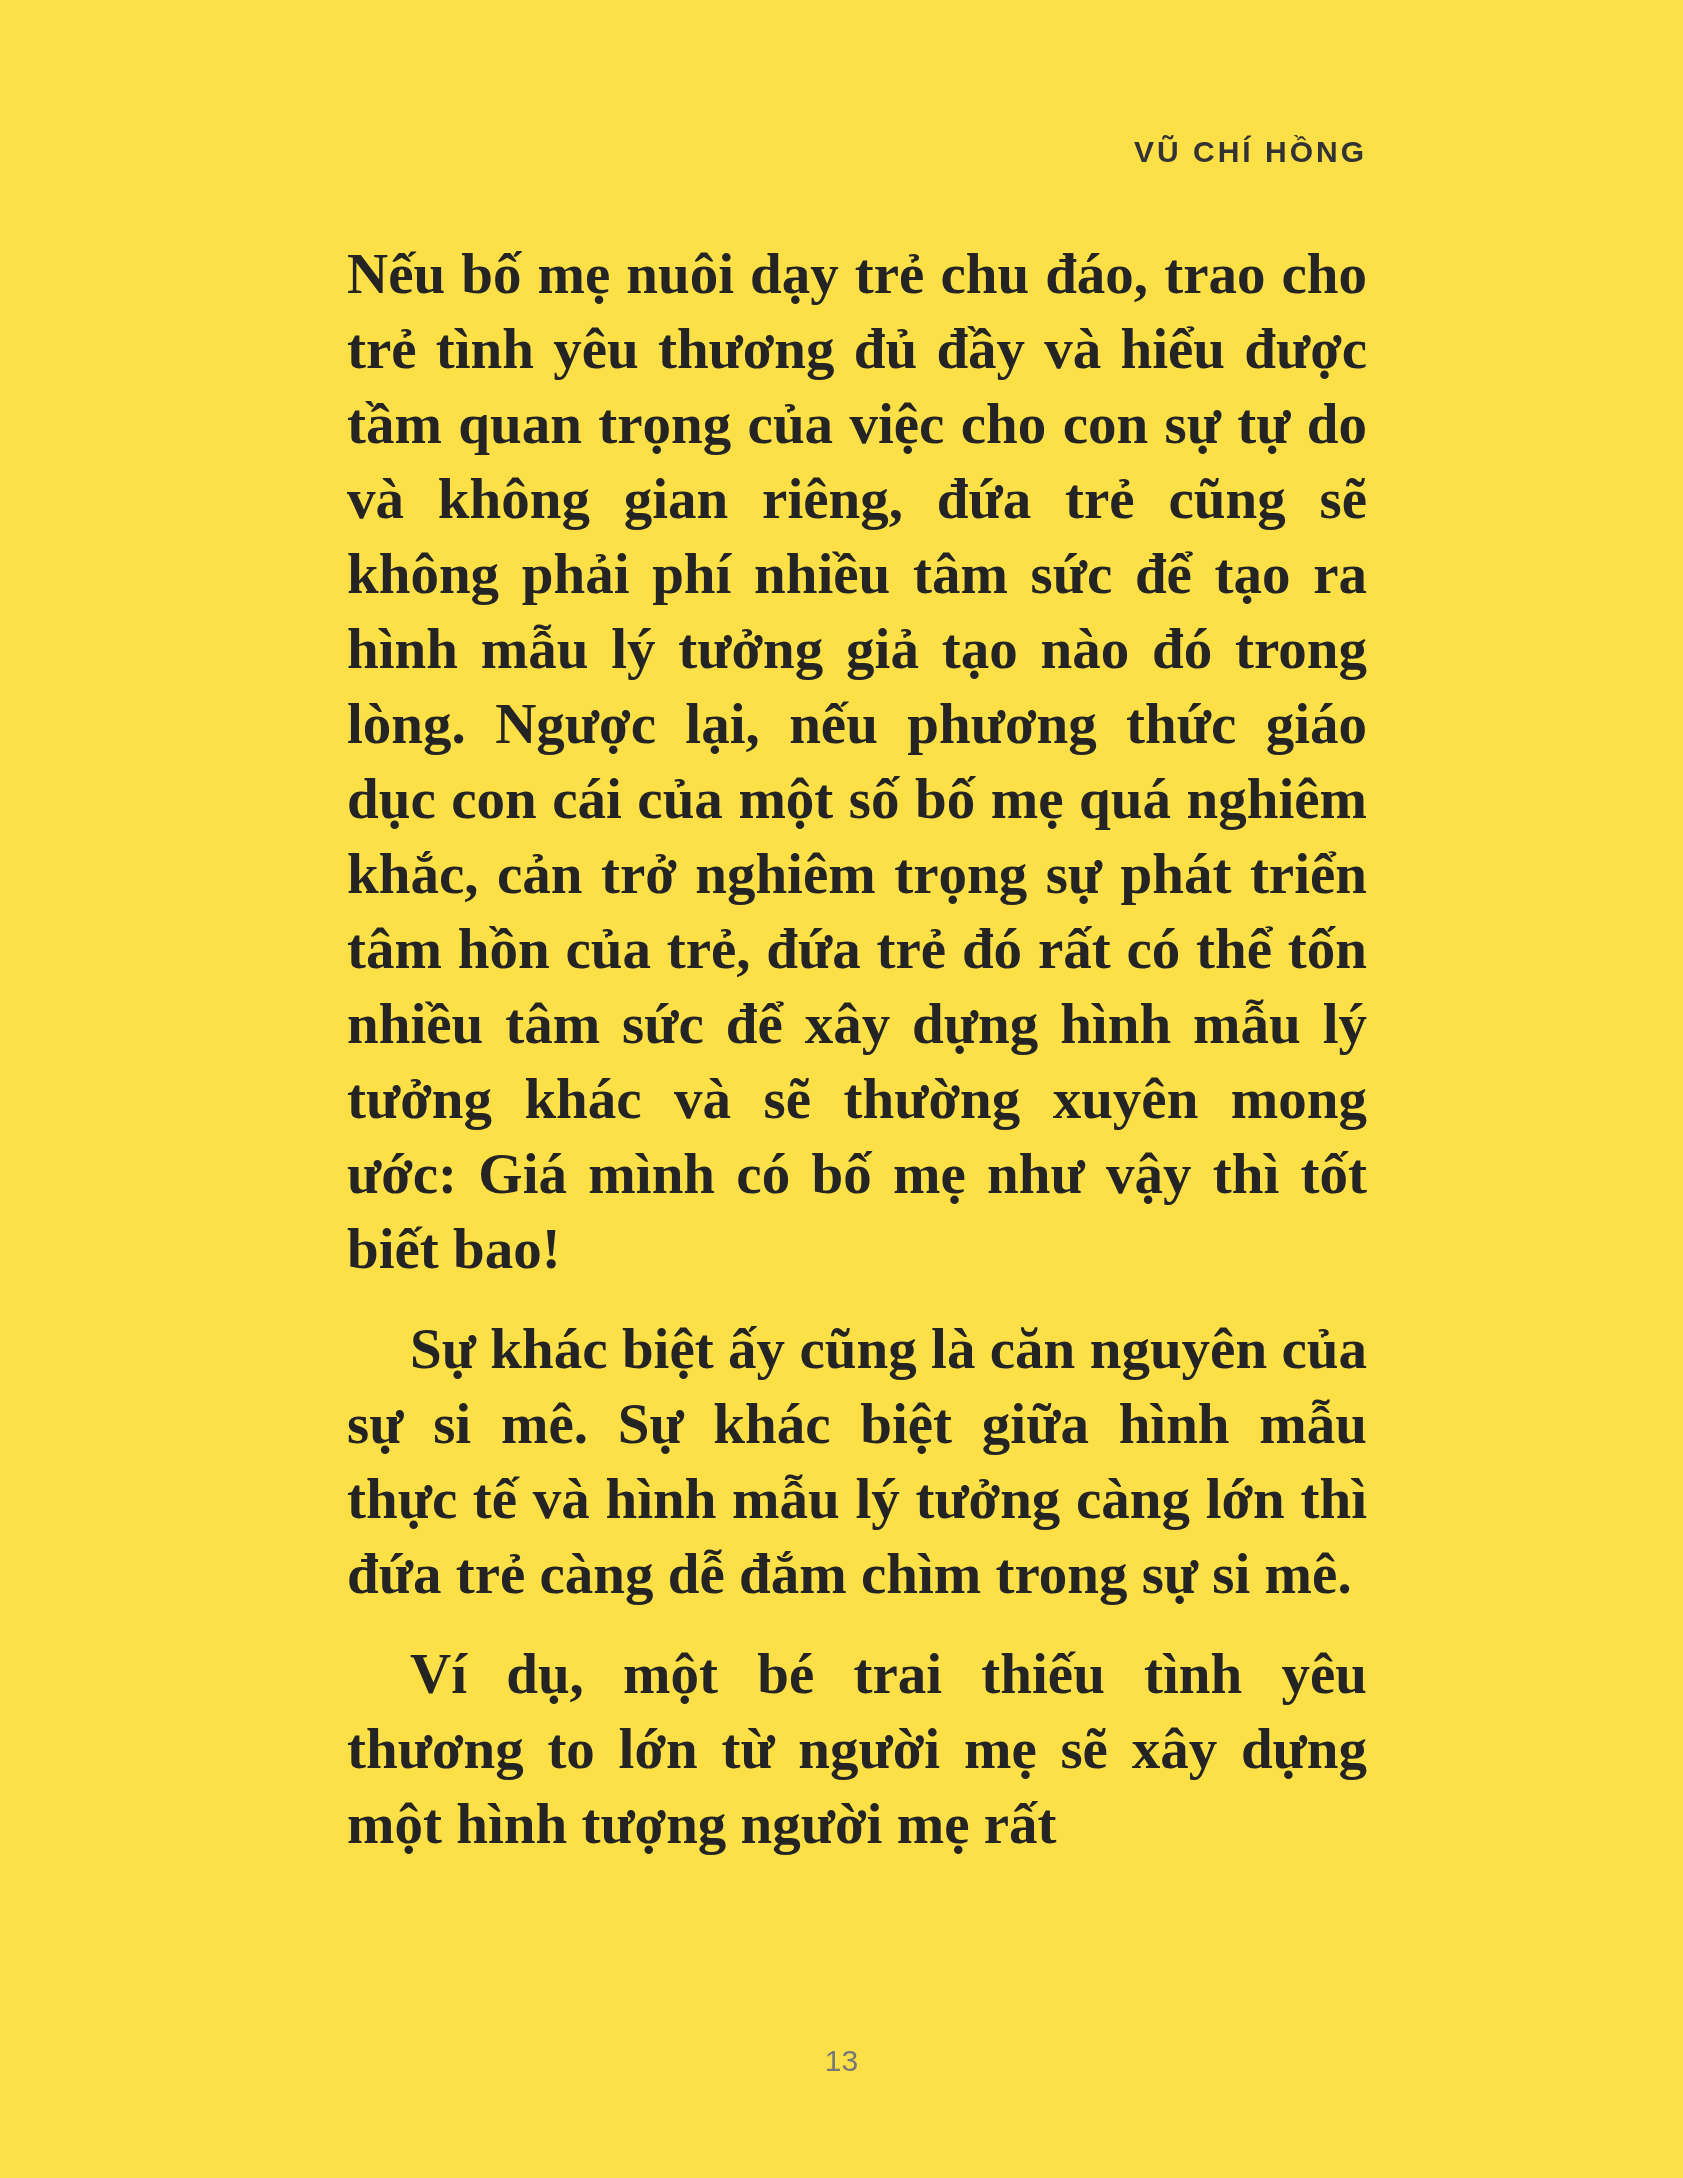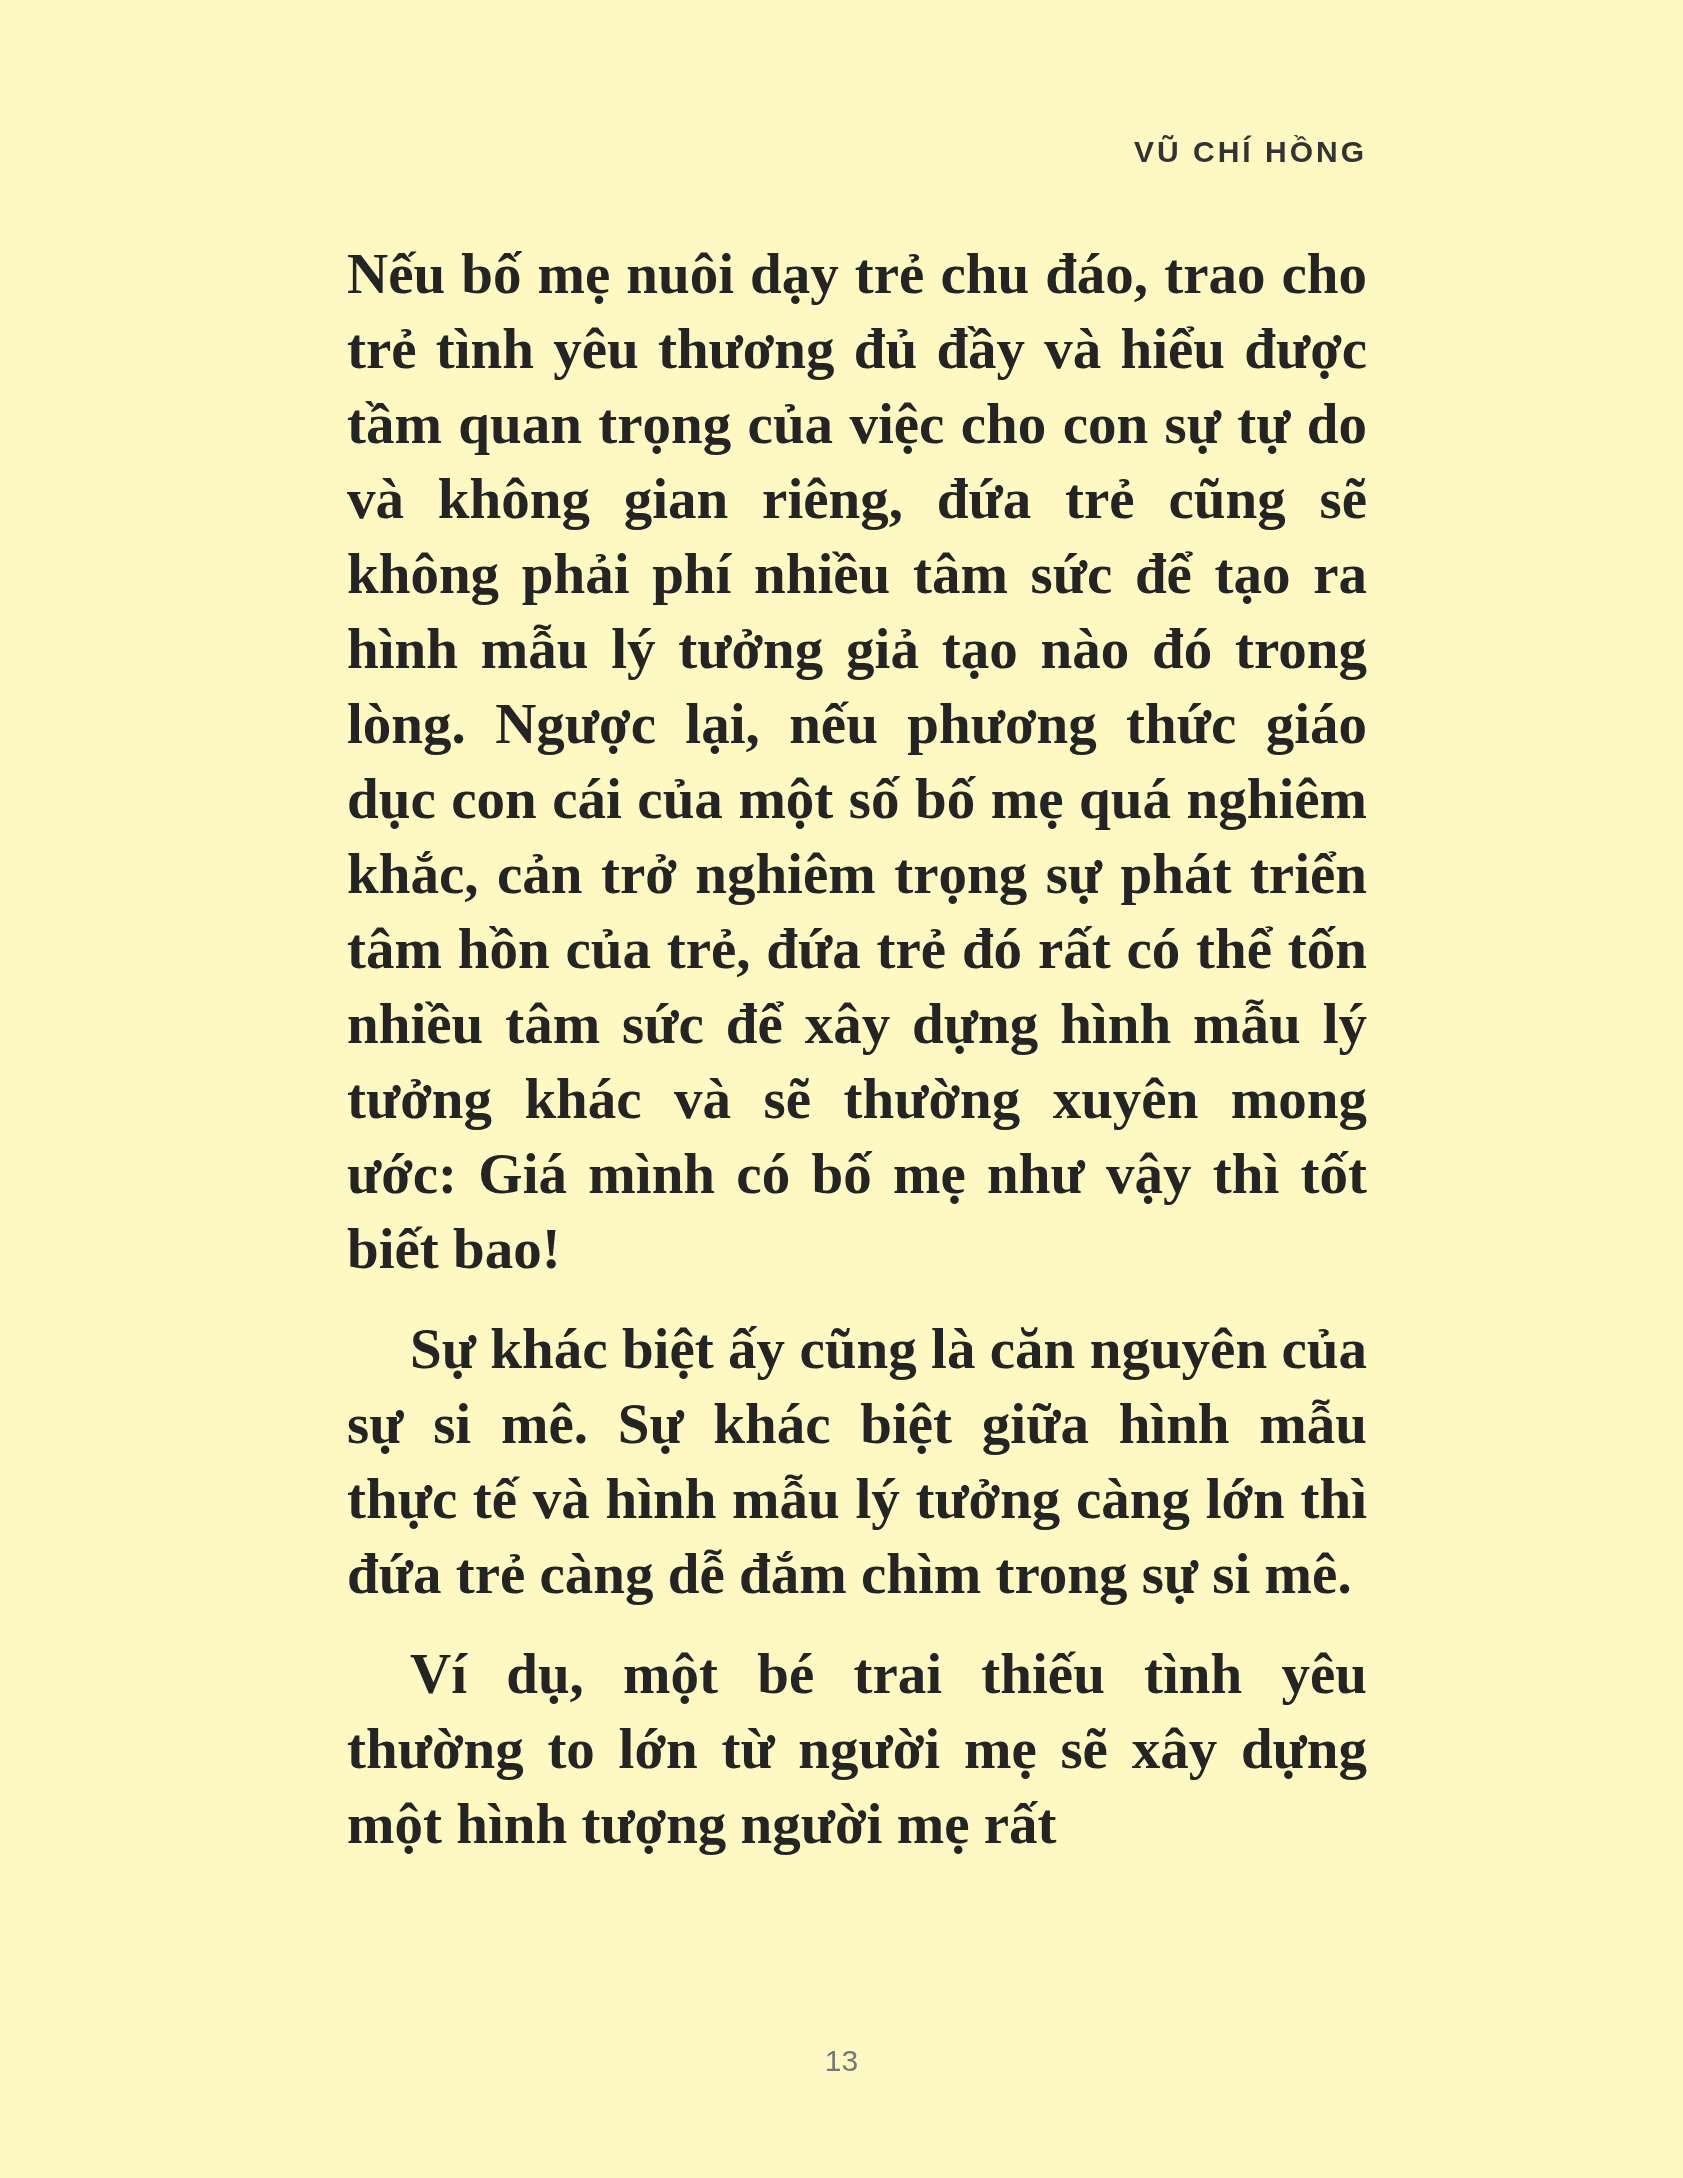--- a/index.html
+++ b/index.html
@@ -11,21 +11,21 @@
       height: 2178px;
       background: #ffffff;
       position: relative;
       font-family: "Liberation Serif", "DejaVu Serif", serif;
       color: #242424;
       overflow: hidden;
     }
     .page {
       position: absolute;
       inset: 0;
-      background: #fef9c3;
+      background: #fde047;
     }
     .running-header {
       position: absolute;
       top: 135px;
       left: 347px;
       width: 1020px;
       text-align: right;
       font-family: "Liberation Sans", sans-serif;
       font-size: 30px;
       font-weight: 600;
@@ -65,19 +65,19 @@
 </head>
 <body>
 
 <div class="page">
 
   <div class="running-header">VŨ CHÍ HỒNG</div>
 
   <div class="body-text">
     <p>Nếu bố mẹ nuôi dạy trẻ chu đáo, trao cho trẻ tình yêu thương đủ đầy và hiểu được tầm quan trọng của việc cho con sự tự do và không gian riêng, đứa trẻ cũng sẽ không phải phí nhiều tâm sức để tạo ra hình mẫu lý tưởng giả tạo nào đó trong lòng. Ngược lại, nếu phương thức giáo dục con cái của một số bố mẹ quá nghiêm khắc, cản trở nghiêm trọng sự phát triển tâm hồn của trẻ, đứa trẻ đó rất có thể tốn nhiều tâm sức để xây dựng hình mẫu lý tưởng khác và sẽ thường xuyên mong ước: Giá mình có bố mẹ như vậy thì tốt biết bao!</p>
     <p class="indented">Sự khác biệt ấy cũng là căn nguyên của sự si mê. Sự khác biệt giữa hình mẫu thực tế và hình mẫu lý tưởng càng lớn thì đứa trẻ càng dễ đắm chìm trong sự si mê.</p>
-    <p class="indented">Ví dụ, một bé trai thiếu tình yêu thường to lớn từ người mẹ sẽ xây dựng một hình tượng người mẹ rất</p>
+    <p class="indented">Ví dụ, một bé trai thiếu tình yêu thương to lớn từ người mẹ sẽ xây dựng một hình tượng người mẹ rất</p>
   </div>
 
   <div class="page-number">13</div>
 
 </div>
 
 
 </body></html>

